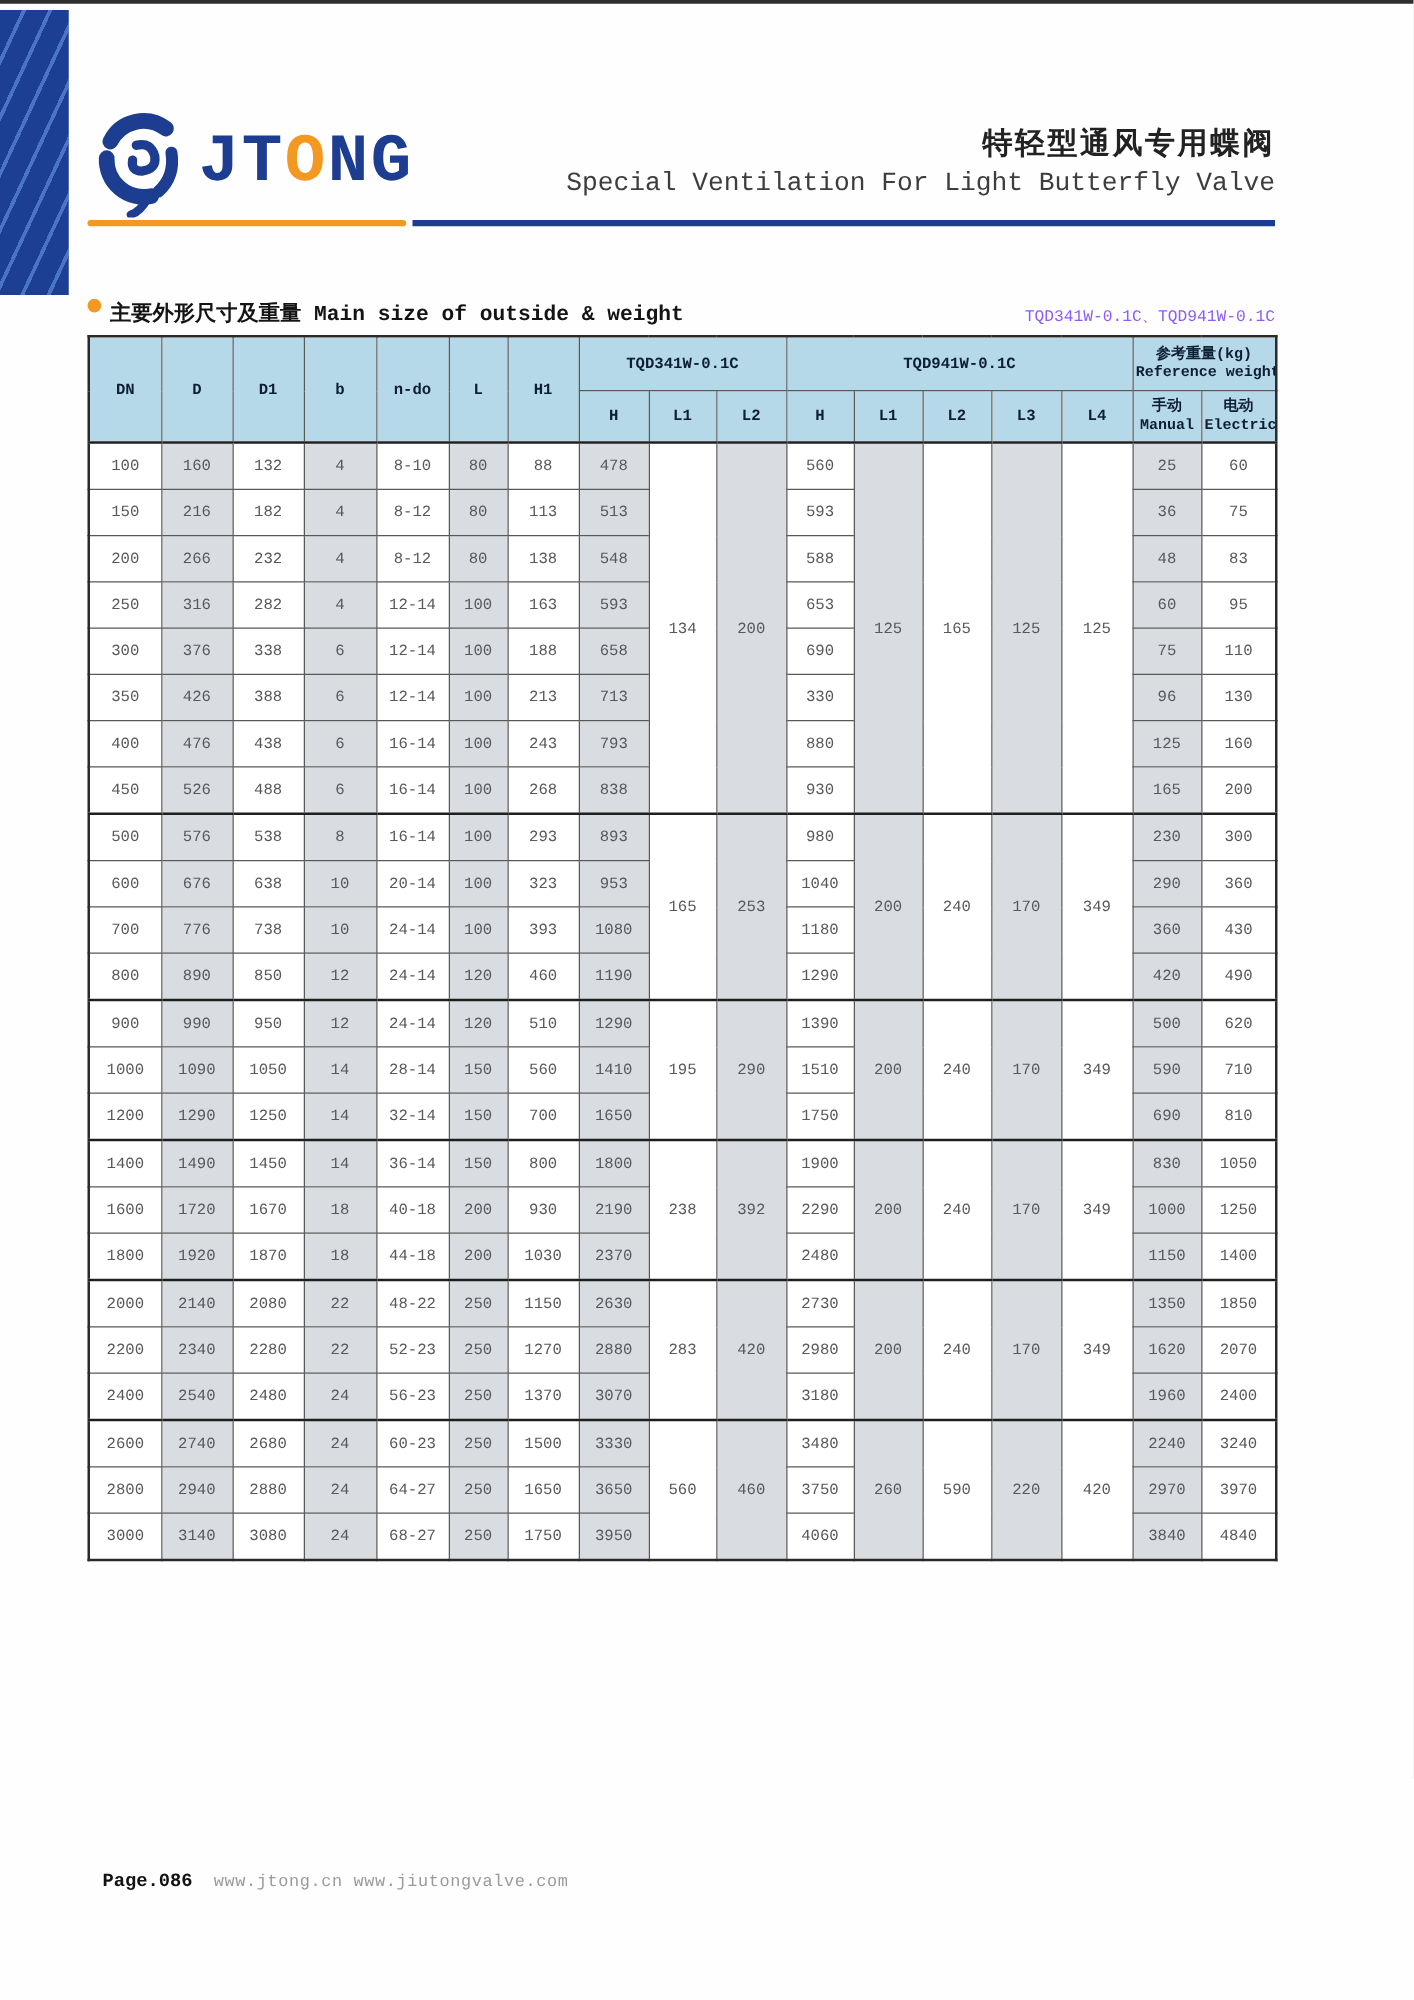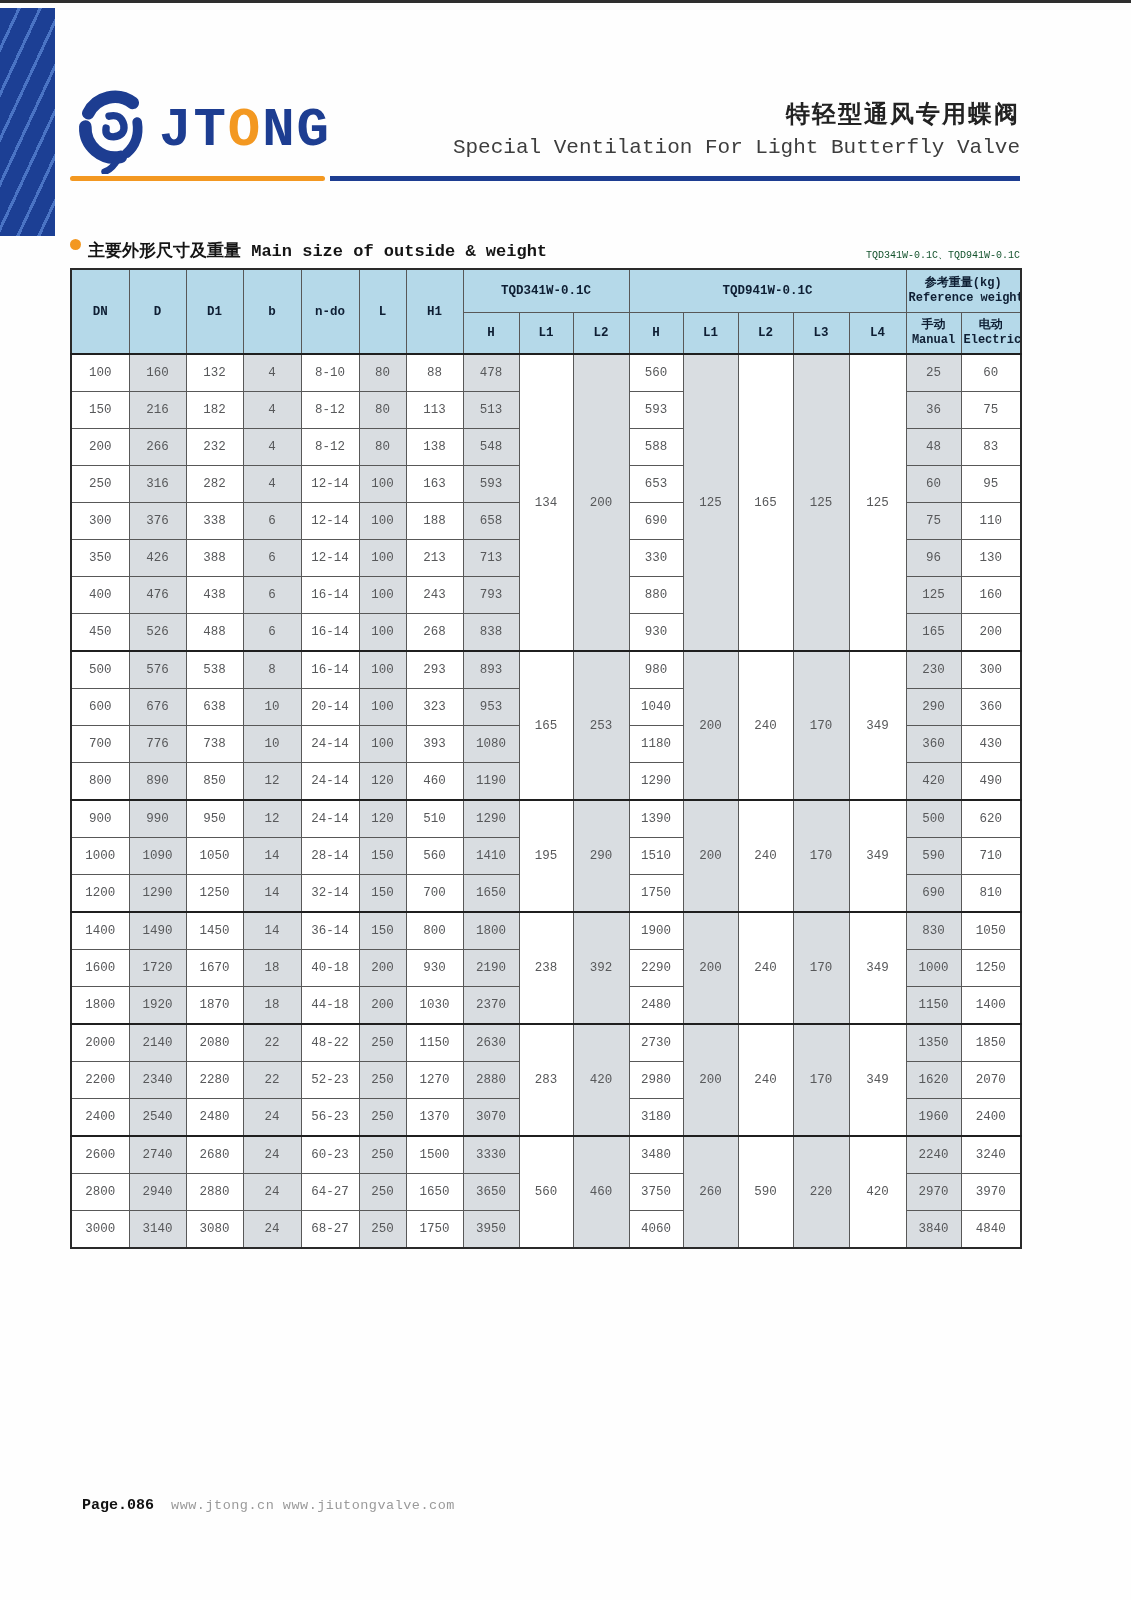--- a/index.html
+++ b/index.html
@@ -21,21 +21,21 @@
   
   .divider{position:absolute;top:176px;left:70px;width:950px;height:5px;display:flex;}
   .divider .orange{width:255px;background:#f39821;border-radius:3px;}
   .divider .blue{flex:1;background:#1d3d91;margin-left:5px;}
   
   .section{position:absolute;top:239px;left:70px;width:950px;display:flex;
            justify-content:space-between;align-items:flex-end;}
   .section-left{display:flex;align-items:flex-start;gap:7px;}
   .bullet{width:11px;height:11px;border-radius:50%;background:#f39821;}
   .section-title{font-size:17px;font-weight:700;color:#141414;}
-  .model-codes{font-size:10px;color:#14532d;text-align:center;}
+  .model-codes{font-size:13px;color:#8b5cf6;text-align:center;}
   
   .tbl-wrap{position:absolute;top:268px;left:70px;}
   table{border-collapse:collapse;table-layout:fixed;width:950px;border:2px solid #2a2a2a;}
   th,td{border:1px solid #585858;text-align:center;vertical-align:middle;padding:0 2px;
         overflow:hidden;white-space:nowrap;}
   thead th{background:#b5d9e9;color:#0e1e33;font-size:12.5px;font-weight:700;}
   thead tr:nth-child(1) th{height:42px;}
   thead tr:nth-child(2) th{height:40px;}
   thead .two-line{line-height:1.25;font-size:12px;}
   tbody td{height:36px;font-size:12.5px;color:#57585a;background:#fff;}

